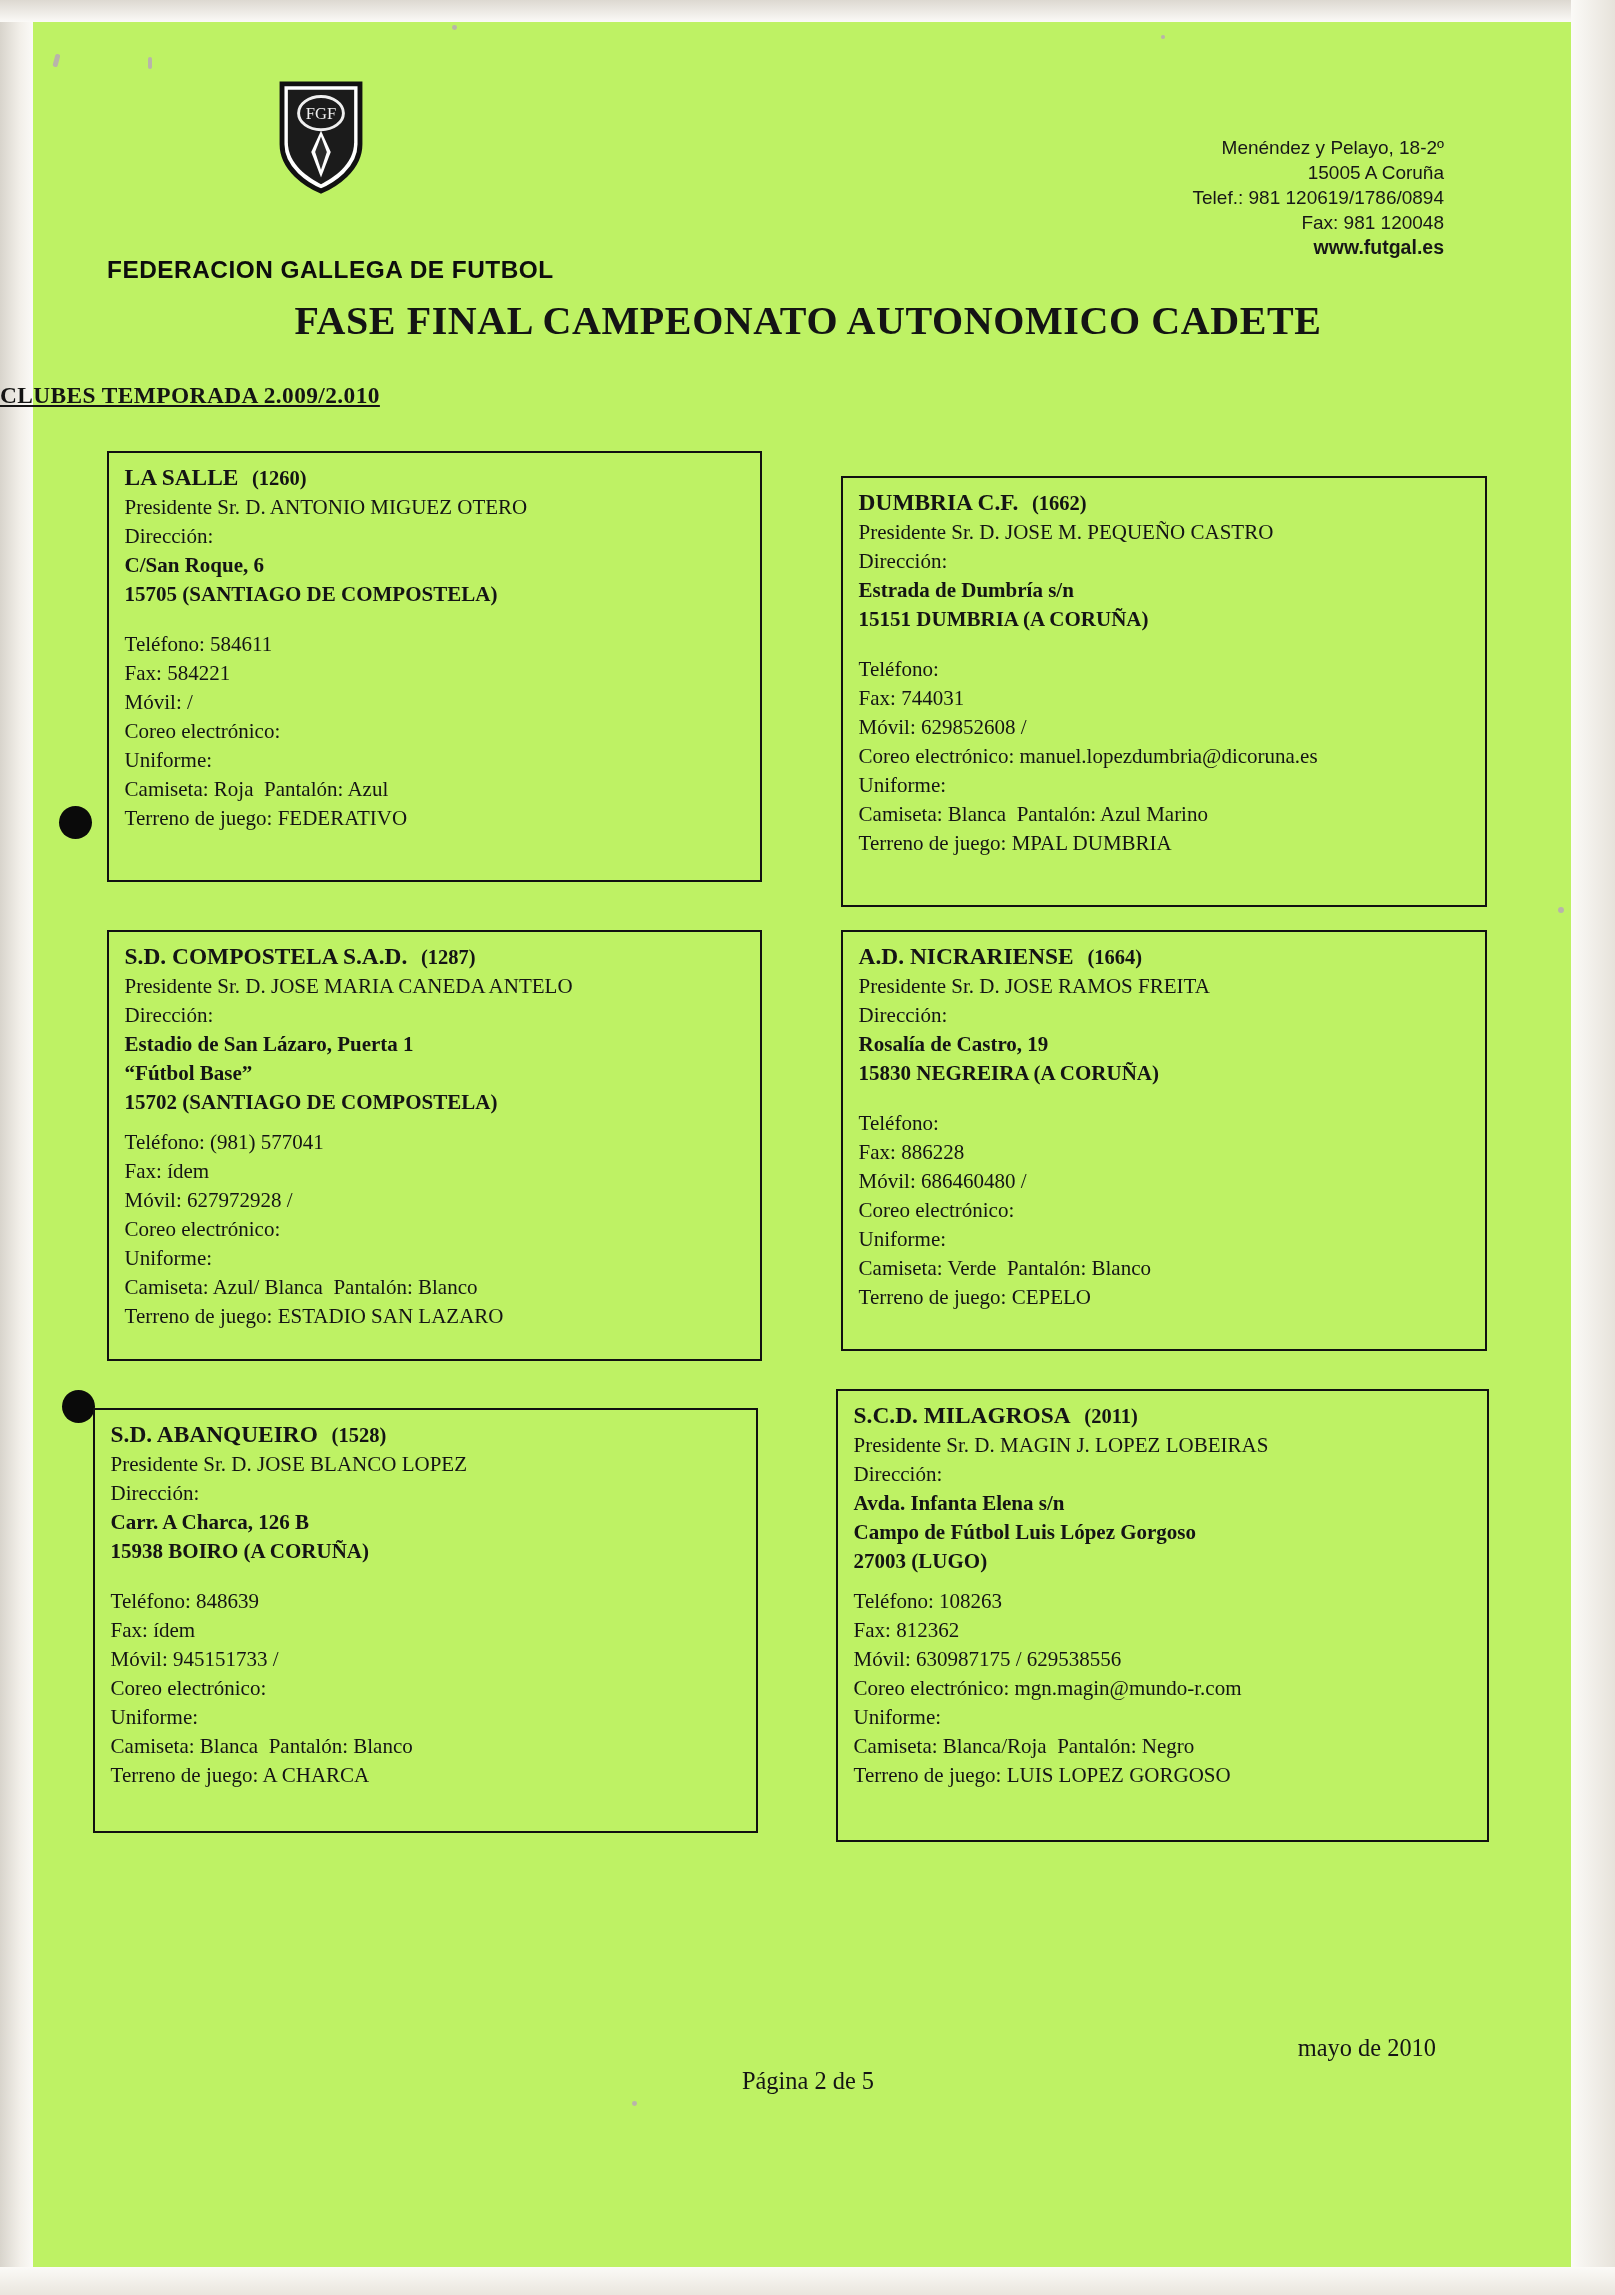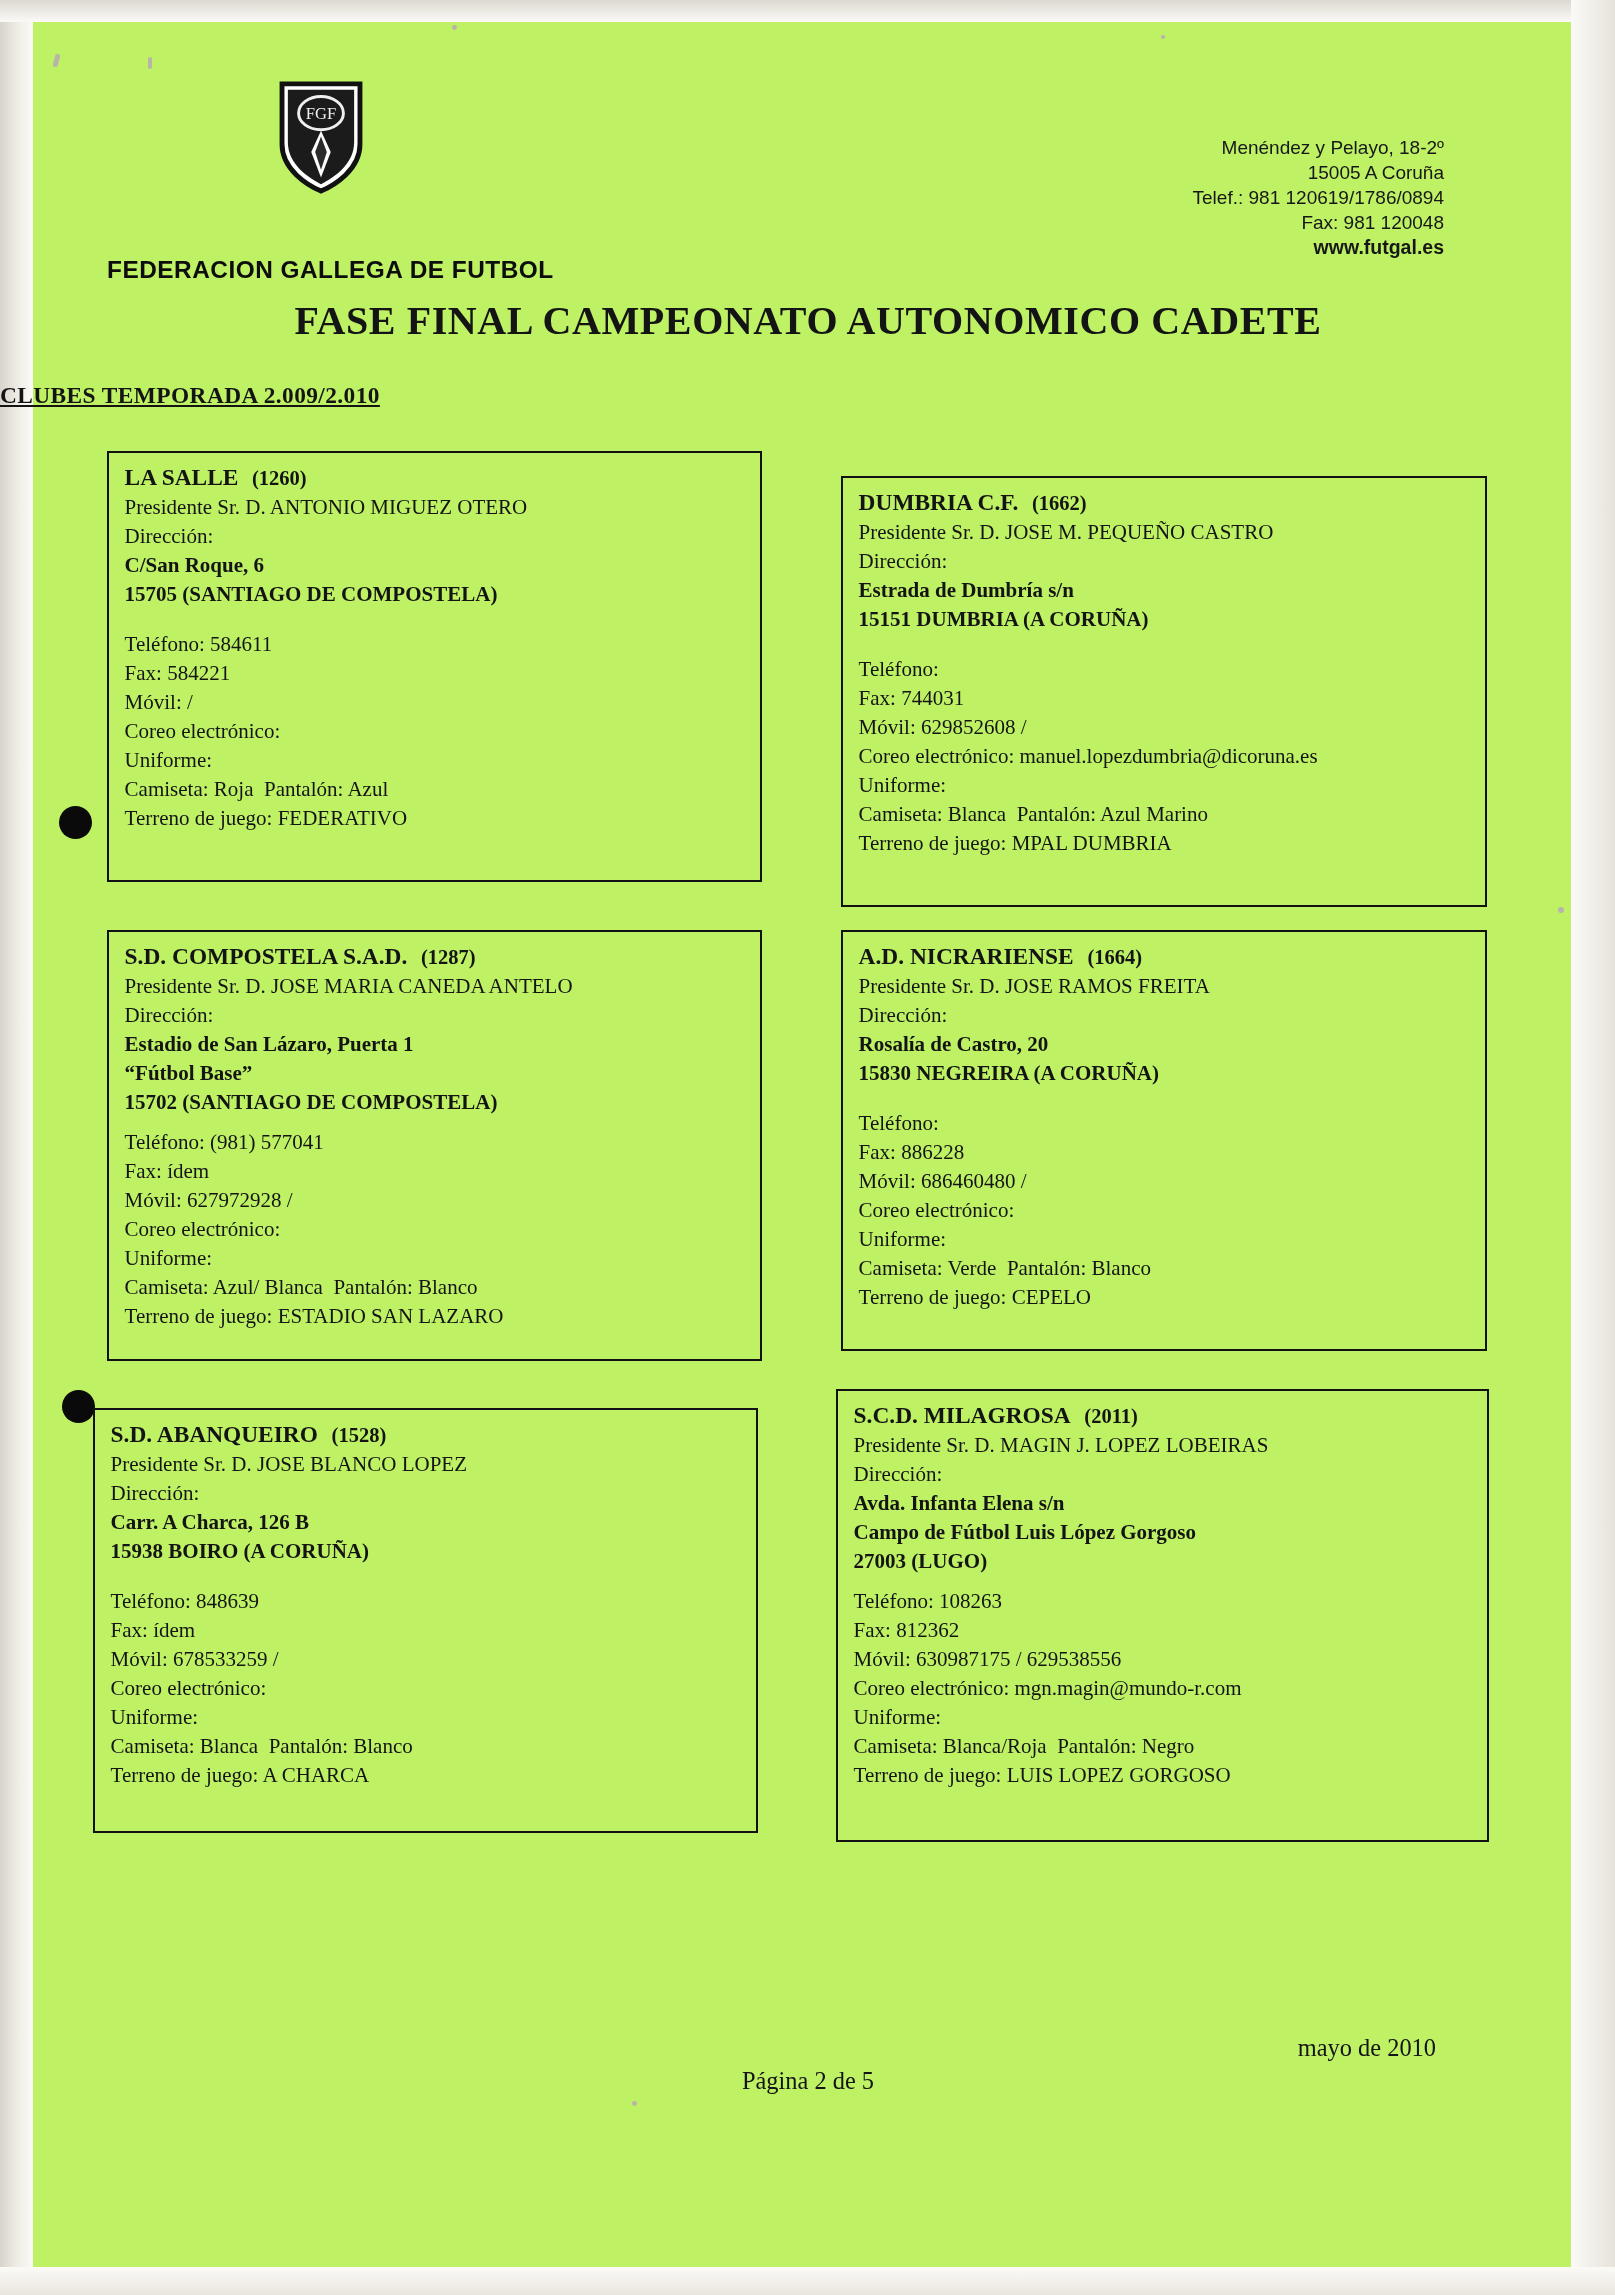--- a/index.html
+++ b/index.html
@@ -316,21 +316,21 @@
 
   <div class="club-box" style="left:841px;top:930px;width:646px;height:421px;">
     <div class="club-name-line">
       <span>A.D. NICRARIENSE</span><span class="club-code">(1664)</span>
     </div>
     <div class="line">
       <span class="lbl">Presidente Sr. D.</span>
       <span class="val-b">JOSE RAMOS FREITA</span>
     </div>
     <div class="line">Dirección:</div>
-    <div class="line b">Rosalía de Castro, 20</div>
+    <div class="line b">Rosalía de Castro, 19</div>
     <div class="line b">15830  NEGREIRA (A CORUÑA)</div>
     <div class="spacer"></div>
     <div class="line">
       <span class="lbl">Teléfono:</span>
       <span class="val-b"></span>
     </div>
     <div class="line">
       <span class="lbl">Fax:</span>
       <span class="val-b">886228</span>
     </div>
@@ -370,21 +370,21 @@
     <div class="line">
       <span class="lbl">Teléfono:</span>
       <span class="val-b">848639</span>
     </div>
     <div class="line">
       <span class="lbl">Fax:</span>
       <span class="val-b">ídem</span>
     </div>
     <div class="line">
       <span class="lbl">Móvil:</span>
-      <span class="val-b">678533259 /</span>
+      <span class="val-b">945151733 /</span>
     </div>
     <div class="line">
       <span class="lbl">Coreo electrónico:</span>
       <span class="val-b"></span>
     </div>
     <div class="line">Uniforme:</div>
     <div class="line">
       <span class="val-b">Camiseta:</span>
       <span>Blanca</span>
       &nbsp;<span class="val-b">Pantalón:</span>

